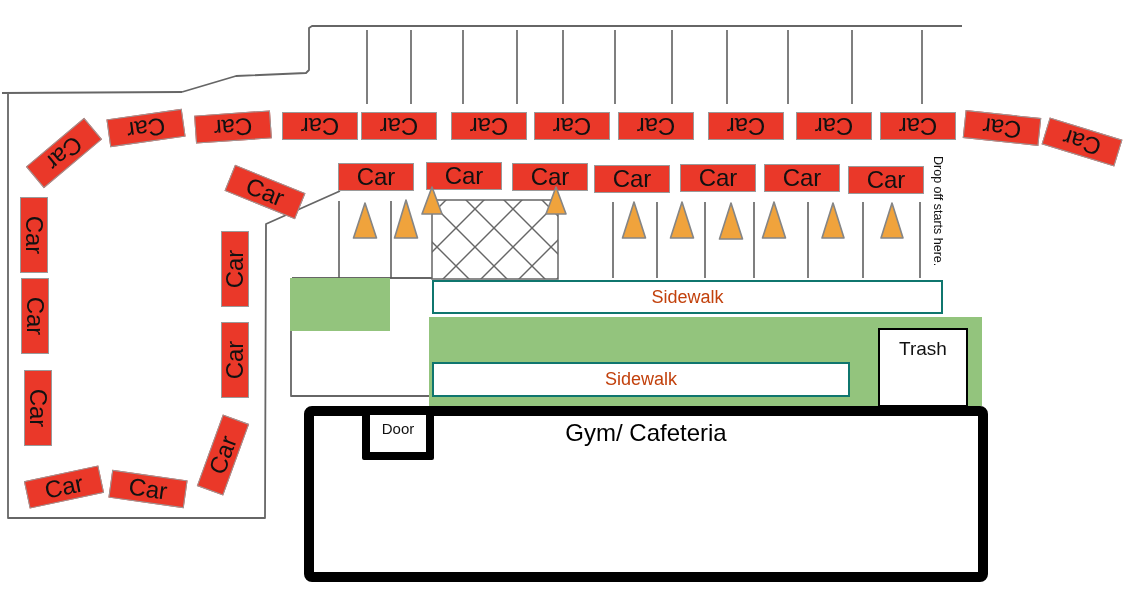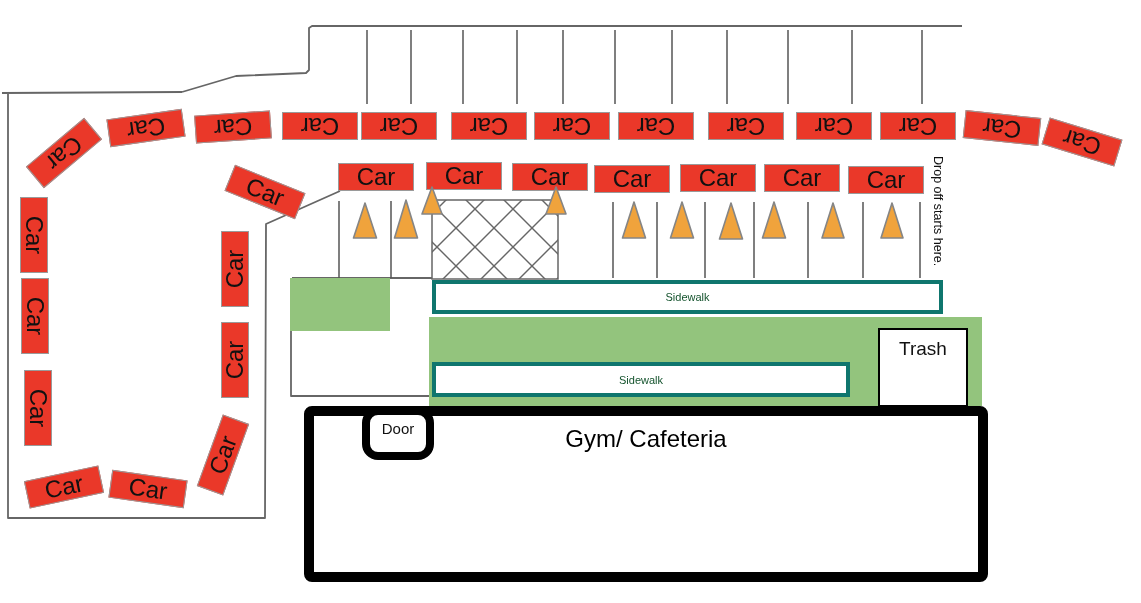--- a/index.html
+++ b/index.html
@@ -13,39 +13,39 @@
   .road-line{fill:none;stroke:var(--line,#666);stroke-width:1.8;stroke-linejoin:round;}
   .divider{stroke:var(--divider,#555);stroke-width:1.5;}
   .hatch-rect{stroke:var(--line,#666);stroke-width:1.5;}
   .cone{fill:var(--cone-fill,#F0A33C);stroke:var(--cone-border,#858585);stroke-width:1.6;stroke-linejoin:round;}
 
   .grass{position:absolute;background:var(--grass,#93C47D);z-index:2;}
   #grass-strip{left:429px;top:317px;width:553px;height:89px;}
   #grass-box{left:290px;top:278px;width:100px;height:53px;}
 
   .sidewalk{
-    position:absolute;background:#fff;border:4px solid #0f766e;box-sizing:border-box;
-    display:flex;align-items:center;justify-content:center;font-size:11px;color:#14532d;z-index:3;
+    position:absolute;background:#fff;border:2px solid #0f766e;box-sizing:border-box;
+    display:flex;align-items:center;justify-content:center;font-size:18px;color:#c2410c;z-index:3;
   }
   #sidewalk-top{left:432px;top:280px;width:511px;height:34px;}
   #sidewalk-bottom{left:432px;top:362px;width:418px;height:35px;}
 
   #trash-box{
     position:absolute;left:878px;top:328px;width:90px;height:79px;background:#fff;
     border:2px solid #000;box-sizing:border-box;text-align:center;padding-top:8px;
     font-size:19px;color:#111;z-index:3;
   }
   #gym-box{
     position:absolute;left:304px;top:406px;width:684px;height:176px;background:#fff;
     border:10px solid var(--building,#000);border-radius:8px;box-sizing:border-box;
-    text-align:center;padding-top:9px;font-size:24px;color:#000;z-index:4;
+    text-align:center;padding-top:3px;font-size:24px;color:#000;z-index:4;
   }
   #door-box{
     position:absolute;left:362px;top:407px;width:72px;height:53px;background:#fff;
-    border:8px solid var(--building,#000);border-radius:16px;box-sizing:border-box;
+    border:8px solid var(--building,#000);border-radius:2px;box-sizing:border-box;
     text-align:center;padding-top:5px;font-size:15px;color:#111;z-index:5;
   }
   #drop-off-note{
     position:absolute;left:945px;top:156px;transform:rotate(90deg);transform-origin:0 0;
     font-size:12.5px;color:#111;white-space:nowrap;z-index:5;
   }
 
   #cars-layer{position:absolute;left:0;top:0;width:100%;height:100%;z-index:5;}
   .car{
     position:absolute;background:var(--car-fill,#EA3829);border:1px solid var(--car-border,#9a9a9a);

